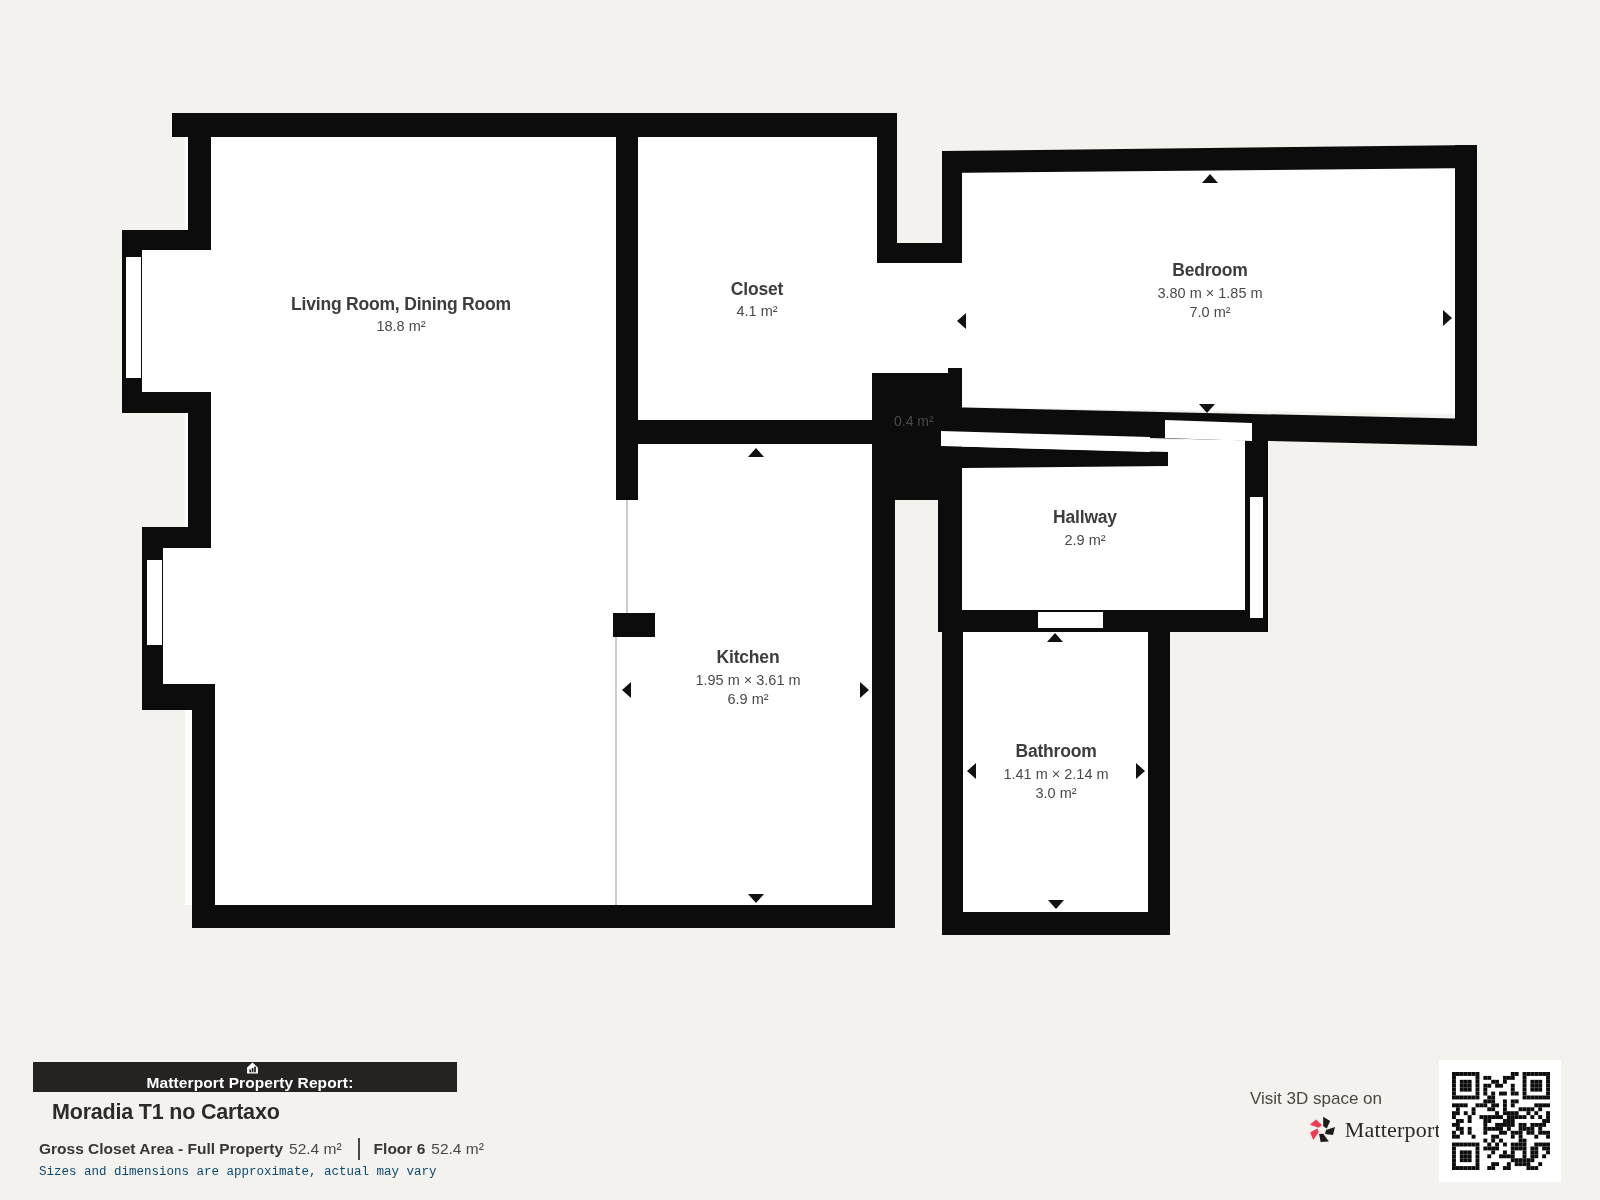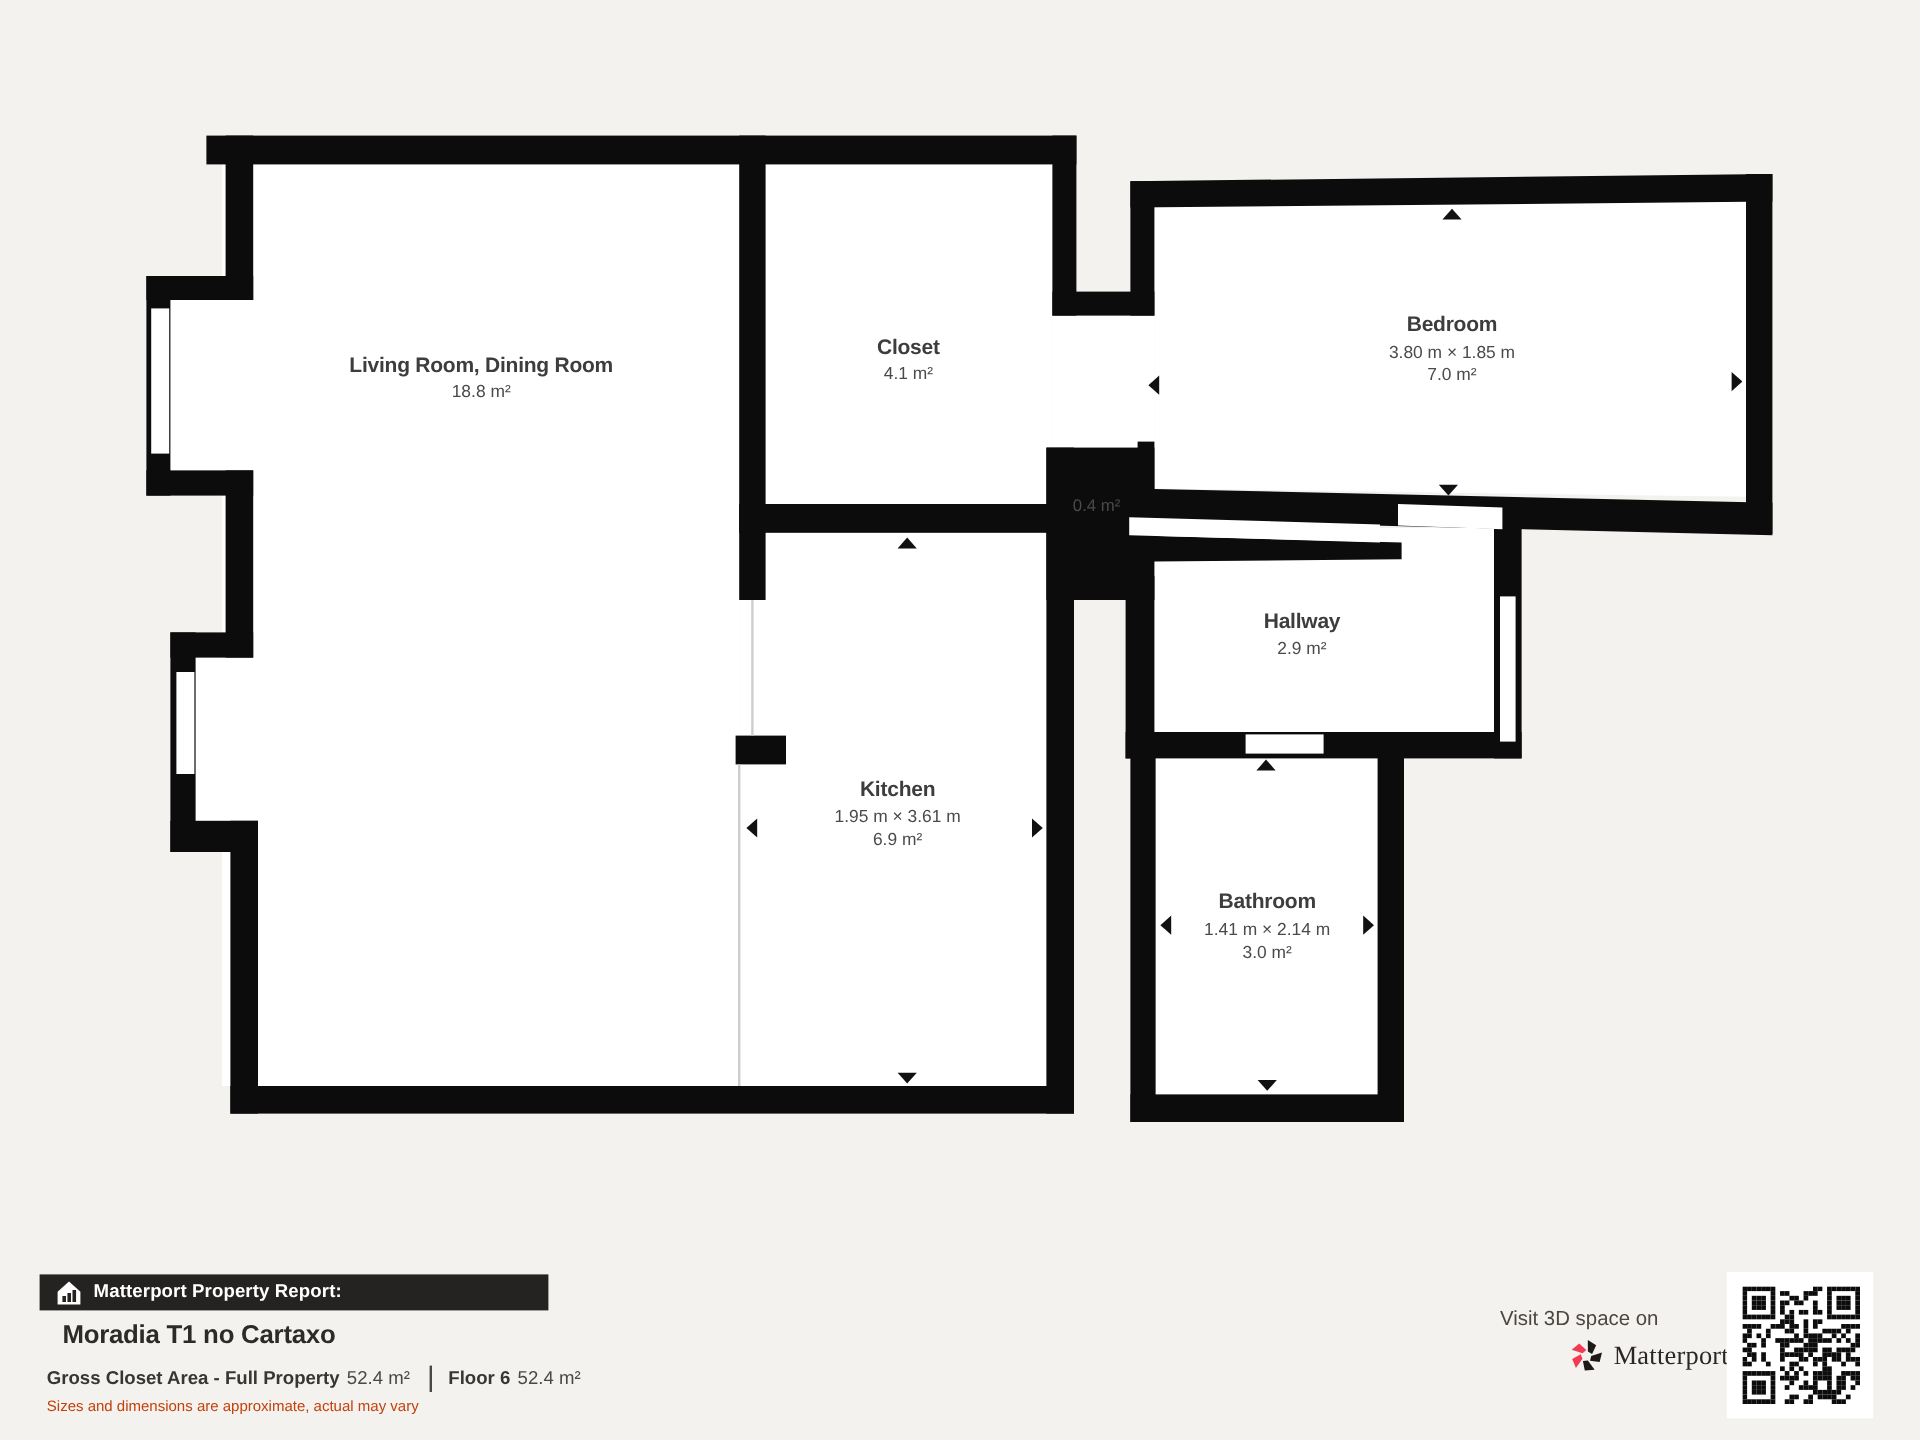--- a/index.html
+++ b/index.html
@@ -15,38 +15,38 @@
   .niche-area{font-size:14px;fill:#4a4a4a;}
   .wall{fill:#0c0c0c;}
   .floor{fill:#ffffff;}
   .slot{fill:#ffffff;}
   .openline{fill:#cfcdca;}
   .arrow{fill:#111111;}
 
   
   .report-bar{
     position:absolute;left:33px;top:1062px;width:424px;height:30px;
-    background:#252222;display:flex;align-items:center;
+    background:#252222;display:flex;align-items:center;flex-direction:column;
   }
   .report-bar-text{color:#ffffff;font-weight:bold;font-size:15.5px;margin-left:10px;letter-spacing:0.1px;}
   .house-ico{margin-left:14px;display:block;}
   .prop-title{
     position:absolute;left:52px;top:1100px;
     font-size:21.5px;font-weight:bold;color:#2d2b29;letter-spacing:-0.2px;
   }
   .gross-line{
     position:absolute;left:39px;top:1137px;height:24px;
     font-size:15.5px;color:#4a4846;display:flex;align-items:center;
   }
   .gross-line b{color:#383634;}
   .gross-line .val{margin-left:6px;}
   .vdiv{display:inline-block;width:2px;height:22px;background:#4a4846;margin:0 14px 0 16px;}
   .disclaimer{
     position:absolute;left:39px;top:1165px;
-    font-size:12.5px;color:#c2410c;
+    font-size:12.5px;color:#0c4a6e;font-family:Liberation Mono, monospace;
   }
 
   
   .visit-text{
     position:absolute;left:1221px;top:1089px;width:190px;text-align:center;
     font-size:17px;color:#4b4642;
   }
   .mp-logo-row{
     position:absolute;left:1254px;top:1114px;width:190px;height:32px;
     display:flex;align-items:center;justify-content:flex-end;

